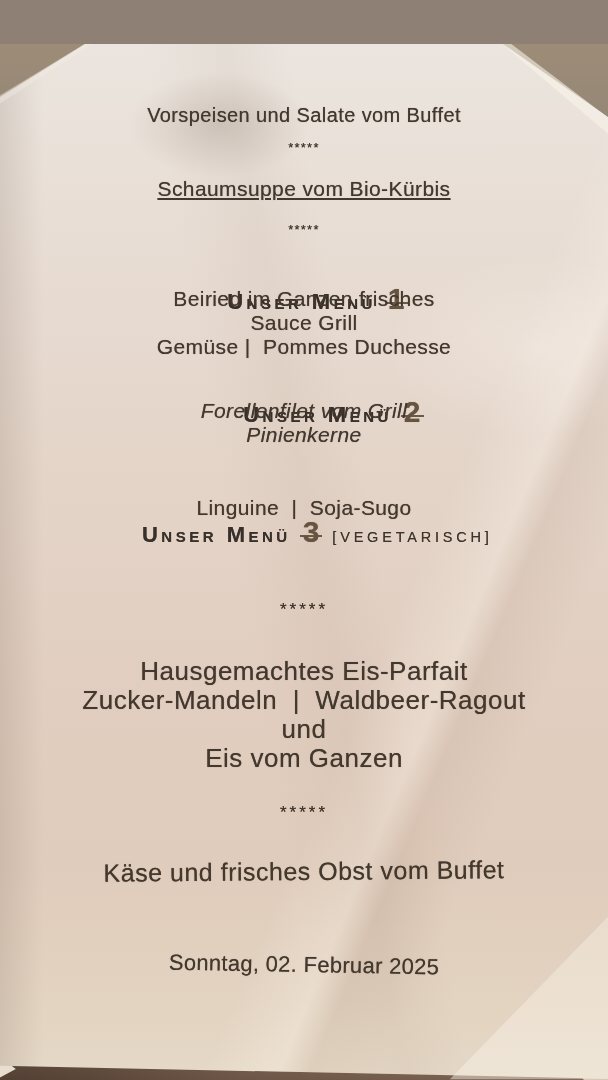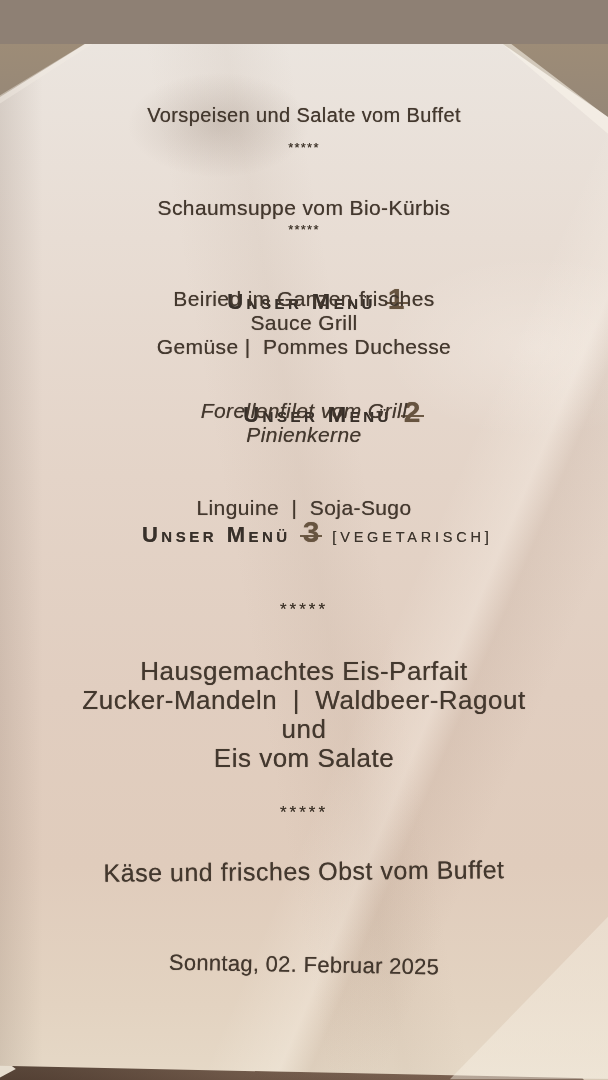--- a/index.html
+++ b/index.html
@@ -66,21 +66,21 @@
   }
 
   .content{position:absolute;inset:0;color:#43382e;}
   .line-block{position:absolute;left:0;right:0;text-align:center;}
   .txt{
     font-size:21px;line-height:24px;letter-spacing:0.4px;
     text-shadow:0 0 0.7px rgba(70,55,45,0.75);
     white-space:pre;
   }
   .starter{top:58px;font-size:20px;line-height:26px;}
-  .soup{top:151px;line-height:26px;}
+  .soup{top:132px;line-height:26px;text-decoration:underline;}
   .sep{
     font-size:13px;line-height:14px;letter-spacing:1.2px;
     color:#3f352b;text-shadow:0 0 0.5px rgba(63,53,43,0.8);
   }
   .sep-1{top:97px;}
   .sep-2{top:179px;}
   .sep-lg{font-size:17px;line-height:17px;letter-spacing:3px;}
   .sep-3{top:557px;}
   .sep-4{top:760px;}
 
@@ -162,21 +162,21 @@
     <div class="line-block dishes-3">
       <div class="txt">Linguine  |  Soja-Sugo</div>
     </div>
 
     <div class="line-block sep sep-lg sep-3">*****</div>
 
     <div class="line-block dessert">
       <div class="txt">Hausgemachtes Eis-Parfait</div>
       <div class="txt">Zucker-Mandeln  |  Waldbeer-Ragout</div>
       <div class="txt">und</div>
-      <div class="txt">Eis vom Salate</div>
+      <div class="txt">Eis vom Ganzen</div>
     </div>
 
     <div class="line-block sep sep-lg sep-4">*****</div>
 
     <div class="line-block txt cheese">Käse und frisches Obst vom Buffet</div>
 
     <div class="line-block txt date">Sonntag, 02. Februar 2025</div>
 
   </div>
 </div>

